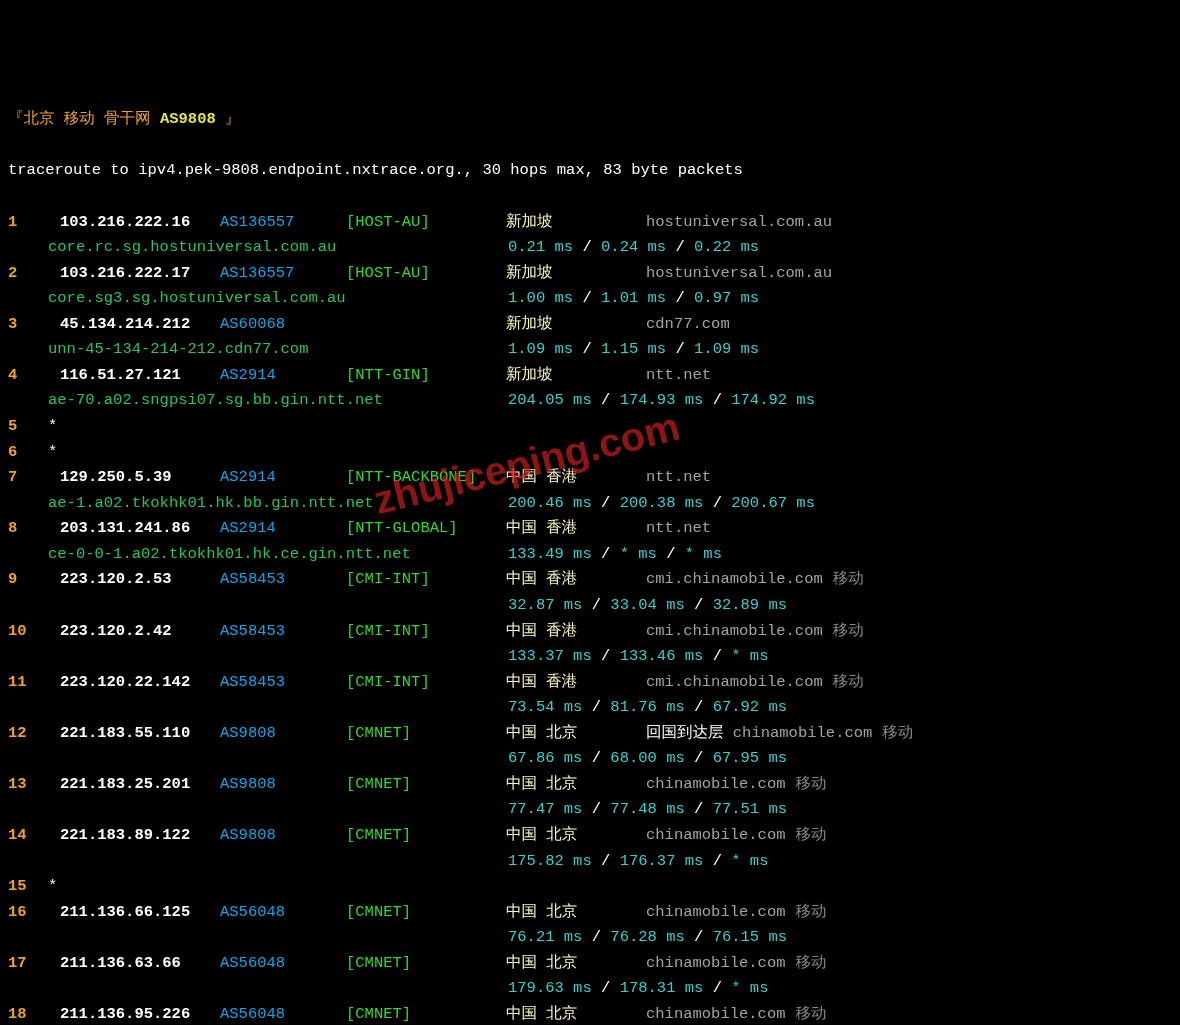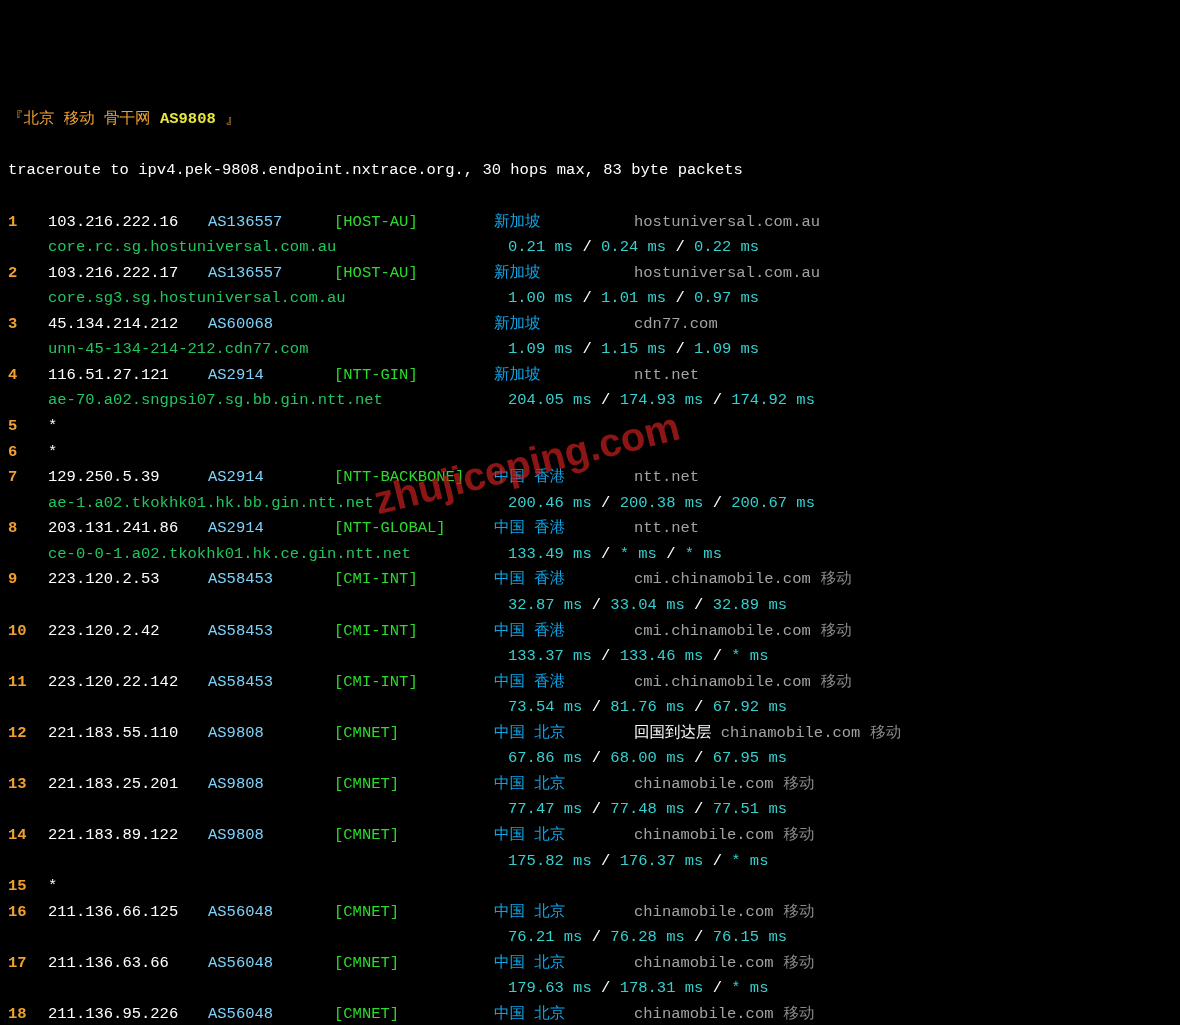--- a/index.html
+++ b/index.html
@@ -7,24 +7,24 @@
       padding: 5px 8px;
       background: #000;
       font-family: "Consolas", "Monaco", "Courier New", monospace;
       font-size: 15.5px;
       line-height: 1.65;
       color: #fff;
       white-space: pre;
     }
     .white { color: #fff; }
     .hopnum { color: #f0a030; display:inline-block; width: 40px; font-weight: bold; }
-    .ip { color: #fff; display:inline-block; width: 160px; font-weight: normal; }
-    .asn { color: #7dd3fc; display:inline-block; width: 100px; }
+    .ip { color: #fff; display:inline-block; width: 160px; font-weight: bold; margin-left: 12px; }
+    .asn { color: #0ea5e9; display:inline-block; width: 100px; }
     .tag { color: #2cdb2c; display:inline-block; width: 160px; margin-left: 26px; }
-    .loc { color: #0ea5e9; display:inline-block; width: 140px; }
+    .loc { color: #fef9c3; display:inline-block; width: 140px; }
     .host { color: #a3a3a3; }
     .rdns { color: #22c55e; }
     .lat { color: #35d0d0; }
     .sep { color: #fff; }
     .extra { color: #888; margin-left:10px; }
     .row { display: block; }
     .indent { display:inline-block; width:40px; }
     .timings { display:inline-block;text-align:right; }
     .header-orange { color: #f0a030; }
     .header-yellow { color: #e7e73f; font-weight:bold; }

